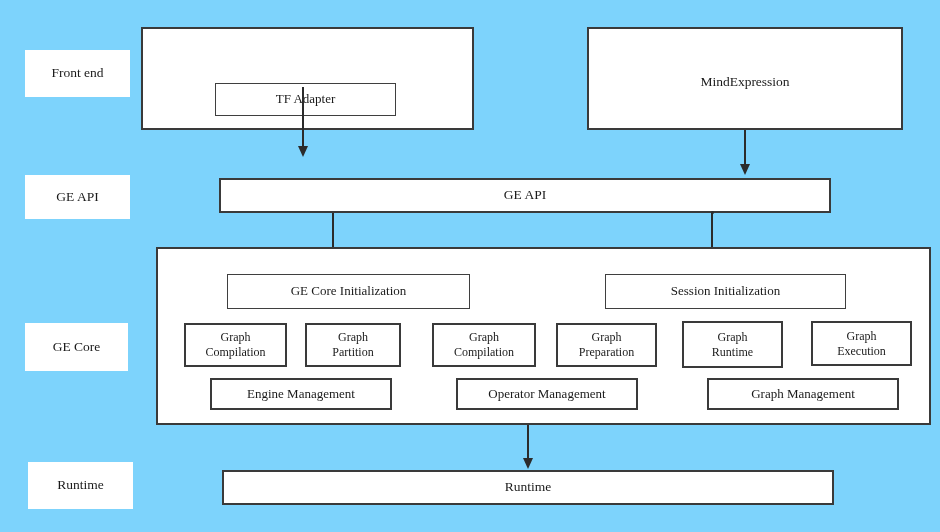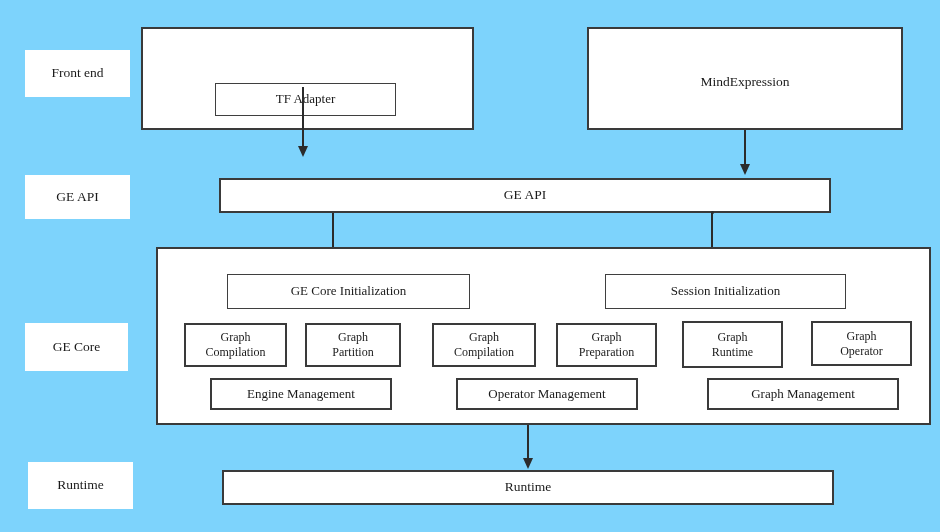--- a/index.html
+++ b/index.html
@@ -172,21 +172,21 @@
     </div>
     <div class="box bordered small-box" style="left:524px; top:72px; width:101px; height:47px;">
       <span>
         <span>Graph</span><br>
         <span>Runtime</span>
       </span>
     </div>
     <div class="box bordered small-box" style="left:653px; top:72px; width:101px; height:45px;">
       <span>
         <span>Graph</span><br>
-        <span>Operator</span>
+        <span>Execution</span>
       </span>
     </div>
 
     <div class="box bordered mgmt-box" style="left:52px; top:129px; width:182px; height:32px;">
       <span>Engine Management</span>
     </div>
     <div class="box bordered mgmt-box" style="left:298px; top:129px; width:182px; height:32px;">
       <span>Operator Management</span>
     </div>
     <div class="box bordered mgmt-box" style="left:549px; top:129px; width:192px; height:32px;">

